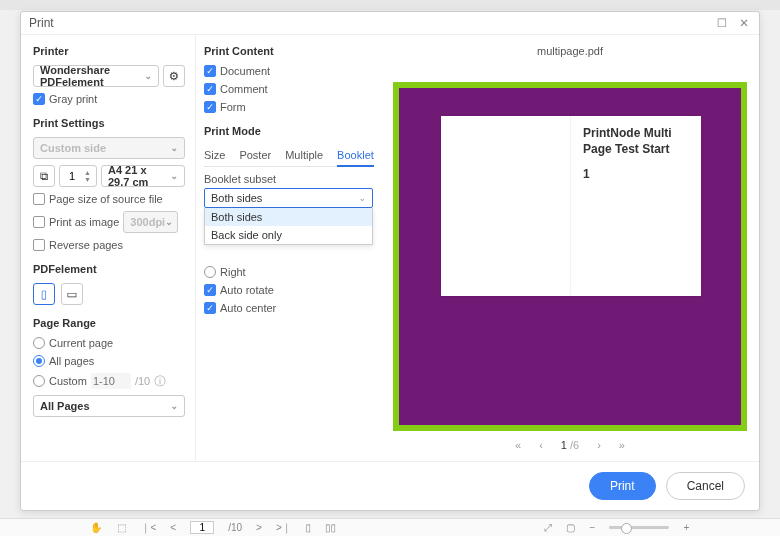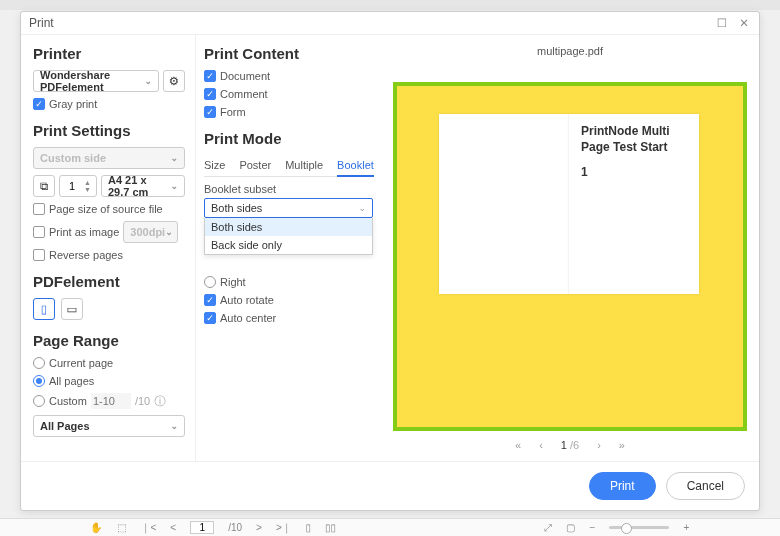--- a/index.html
+++ b/index.html
@@ -6,21 +6,21 @@
   body { background: #f0f0f0; width: 780px; height: 536px; overflow: hidden; font-size: 11.5px; color: #333; }
   .bg-top { height: 10px; background: #e6e6e6; }
   .dialog { position: absolute; top: 11px; left: 20px; width: 740px; height: 500px; background: #fff; border: 1px solid #ccc; border-radius: 3px; box-shadow: 0 2px 8px rgba(0,0,0,0.1); display: flex; flex-direction: column; }
   .titlebar { display: flex; align-items: center; padding: 4px 8px; border-bottom: 1px solid #eee; }
   .titlebar .title { font-size: 12px; color: #555; flex: 1; }
   .winbtn { width: 14px; height: 14px; margin-left: 8px; display: inline-flex; align-items: center; justify-content: center; color: #888; cursor: pointer; }
   .body { flex: 1; display: flex; overflow: hidden; }
   .left { width: 175px; padding: 10px 10px 10px 12px; border-right: 1px solid #eee; overflow: hidden; }
   .mid { width: 185px; padding: 10px 8px; }
   .right { flex: 1; padding: 10px 12px; display: flex; flex-direction: column; }
-  .sect { font-weight: 600; font-size: 15px; color: #333; margin-bottom: 8px; margin-top: 12px; }
+  .sect { font-weight: 600; font-size: 11px; color: #333; margin-bottom: 8px; margin-top: 12px; }
   .left .sect:first-child, .mid .sect:first-child { margin-top: 0; }
   .row { display: flex; align-items: center; gap: 4px; margin-bottom: 6px; }
   .select { border: 1px solid #ccc; border-radius: 3px; padding: 2px 6px; font-size: 11px; background: #fff; height: 22px; display: flex; align-items: center; justify-content: space-between; cursor: pointer; font-weight: bold; }
   .select.disabled { background: #f5f5f5; color: #bbb; }
   .chev { font-size: 9px; color: #999; }
   .iconbtn { width: 22px; height: 22px; border: 1px solid #ccc; border-radius: 3px; display: inline-flex; align-items: center; justify-content: center; cursor: pointer; background: #fff; }
   .cb { width: 12px; height: 12px; border: 1px solid #999; border-radius: 2px; display: inline-flex; align-items: center; justify-content: center; background: #fff; }
   .cb.checked { background: #3b82f6; border-color: #3b82f6; }
   .cb.checked::after { content: "✓"; color: #fff; font-size: 9px; line-height: 1; }
   .radio { width: 12px; height: 12px; border: 1px solid #999; border-radius: 50%; display: inline-flex; align-items: center; justify-content: center; background: #fff; }
@@ -34,21 +34,21 @@
   .dd-wrap { position: relative; }
   .dd-trigger { border: 1px solid #2f6fe4; border-radius: 2px; padding: 3px 6px; font-size: 11px; display: flex; justify-content: space-between; align-items: center; background: #fff; cursor: pointer; }
   .dd-menu { position: absolute; top: 100%; left: 0; right: 0; background: #fff; border: 1px solid #ccc; border-top: none; box-shadow: 0 2px 5px rgba(0,0,0,0.1); z-index: 10; }
   .dd-item { padding: 3px 6px; font-size: 11px; cursor: pointer; }
   .dd-item.hover { background: #e3f1ff; }
   .orient { display: flex; gap: 6px; }
   .orient .iconbtn.active { border-color: #2f6fe4; color: #2f6fe4; }
   .spin { display: flex; align-items: center; border: 1px solid #ccc; border-radius: 3px; height: 22px; }
   .spin input { width: 24px; border: none; text-align: center; font-size: 11px; outline: none; }
   .spin .arw { width: 12px; display: flex; flex-direction: column; font-size: 7px; color: #888; }
-  .preview { flex: 1; border: 4px solid #84cc16; margin-top: 25px; background: #fde047; position: relative; }
+  .preview { flex: 1; border: 6px solid #84cc16; margin-top: 25px; background: #701a75; position: relative; }
   .page { position: absolute; width: 130px; height: 180px; background: #fff; box-shadow: 0 0 2px rgba(0,0,0,0.15); font-family: "Times New Roman", serif; padding: 10px 12px; top: 28px;}
   .page.left-p { left: 42px; }
   .page.right-p { left: 172px; }
   .right-p .ptitle { font-weight: bold; font-size: 12px; line-height: 1.3; }
   .right-p .pnum { font-weight: bold; margin-top: 10px; font-size: 12px; }
   .filename { text-align: center; font-size: 11px; color: #555; }
   .pager { display: flex; justify-content: center; align-items: center; gap: 18px; margin-top: 8px; color: #999; font-size: 11px; }
   .pager .cur { color: #333; }
   .footer { display: flex; justify-content: flex-end; gap: 10px; padding: 10px 14px; border-top: 1px solid #eee; }
   .btn { padding: 6px 20px; border-radius: 14px; font-size: 12px; cursor: pointer; border: 1px solid #ccc; background: #fff; }

